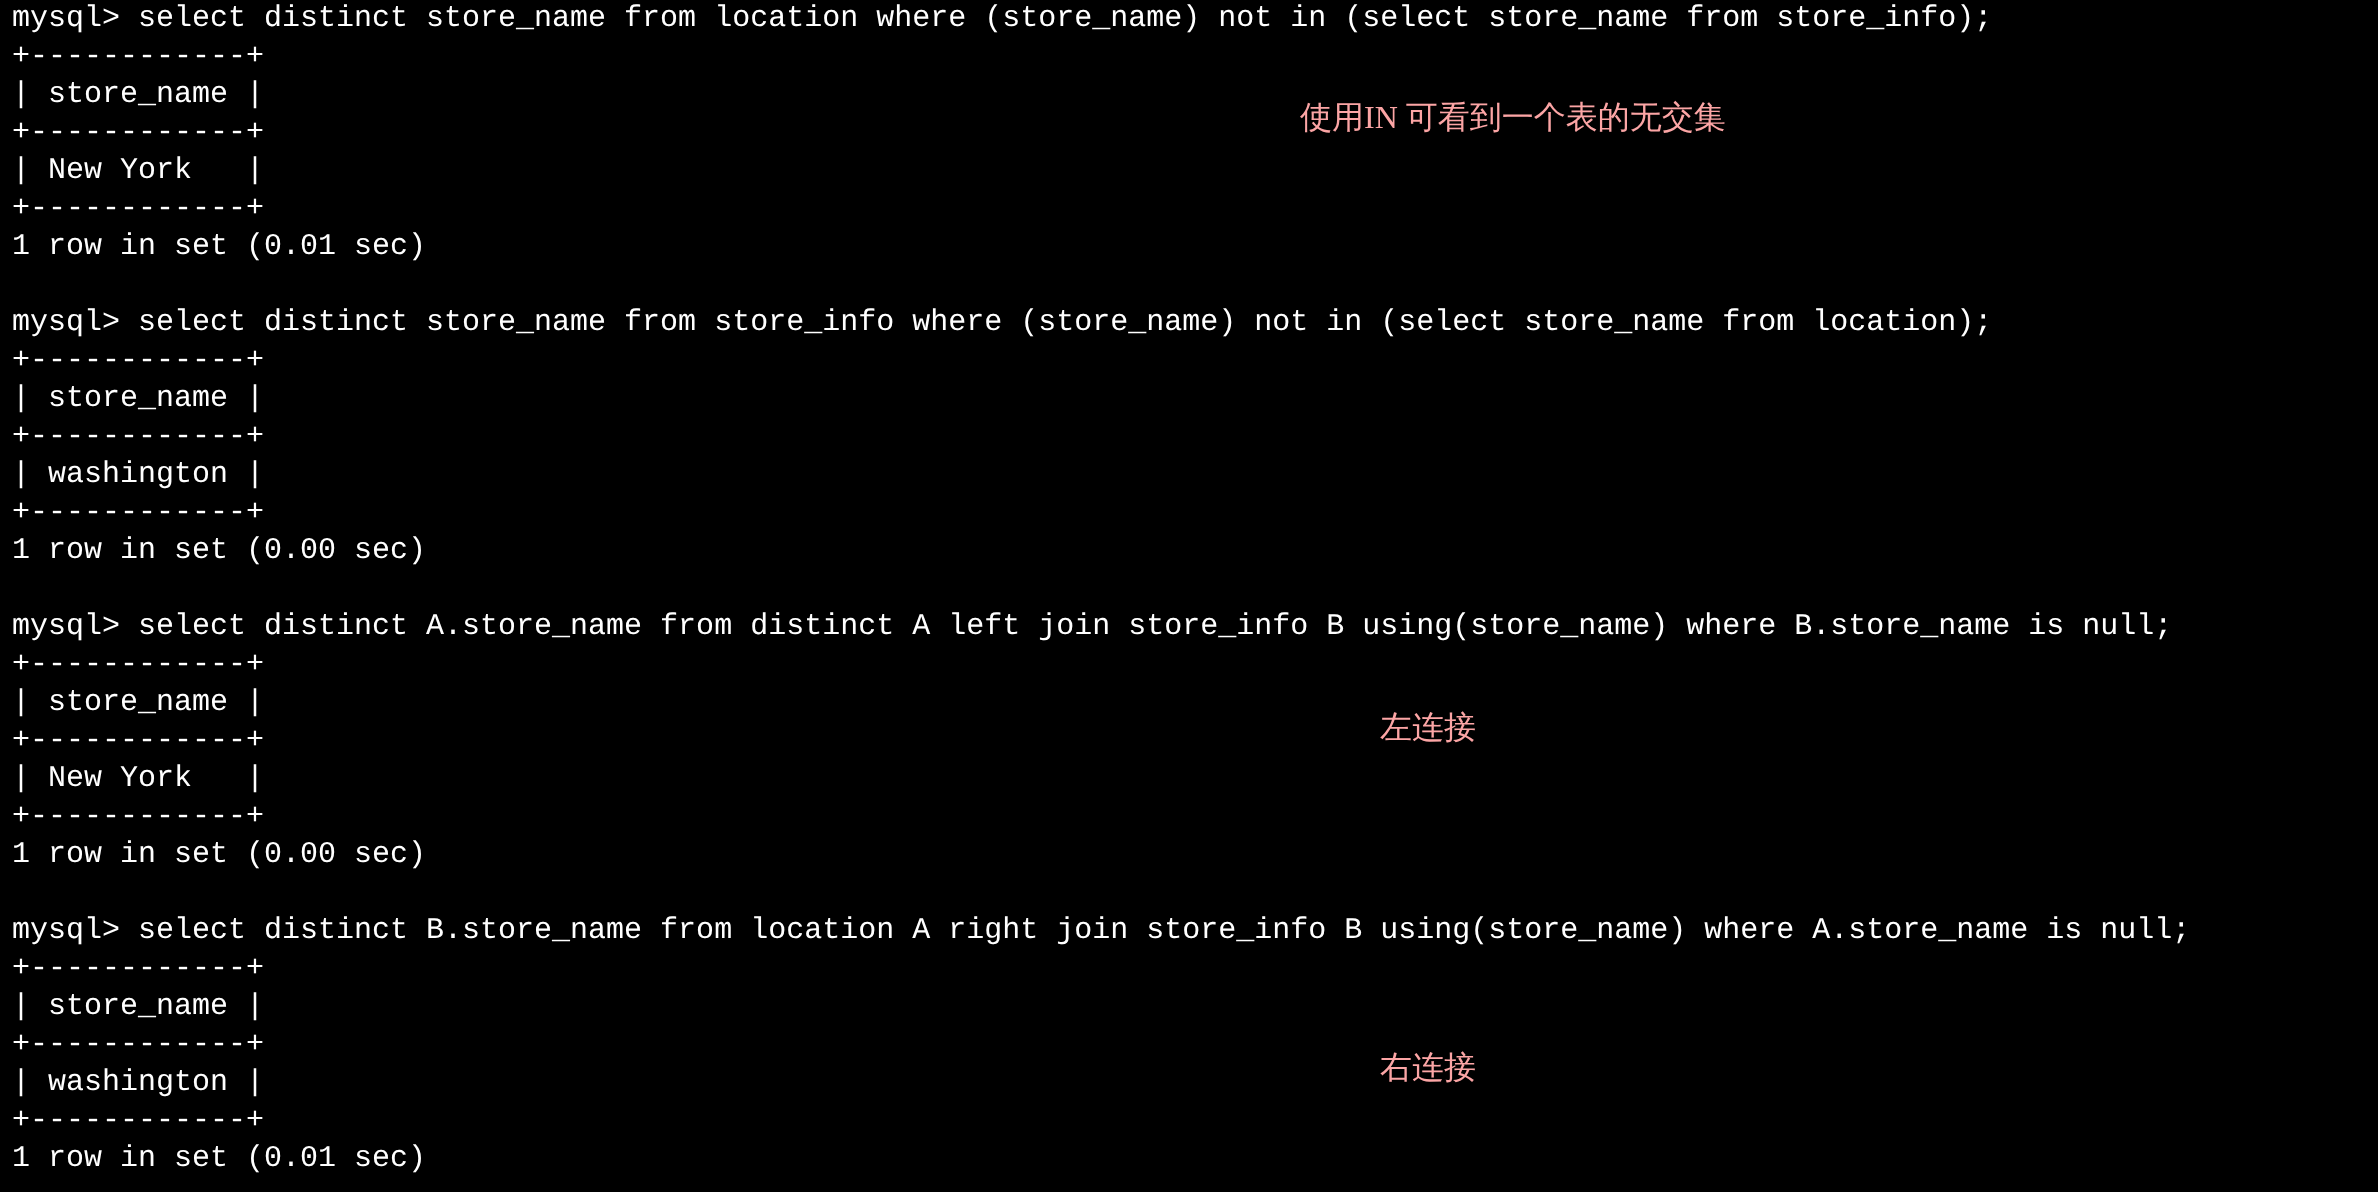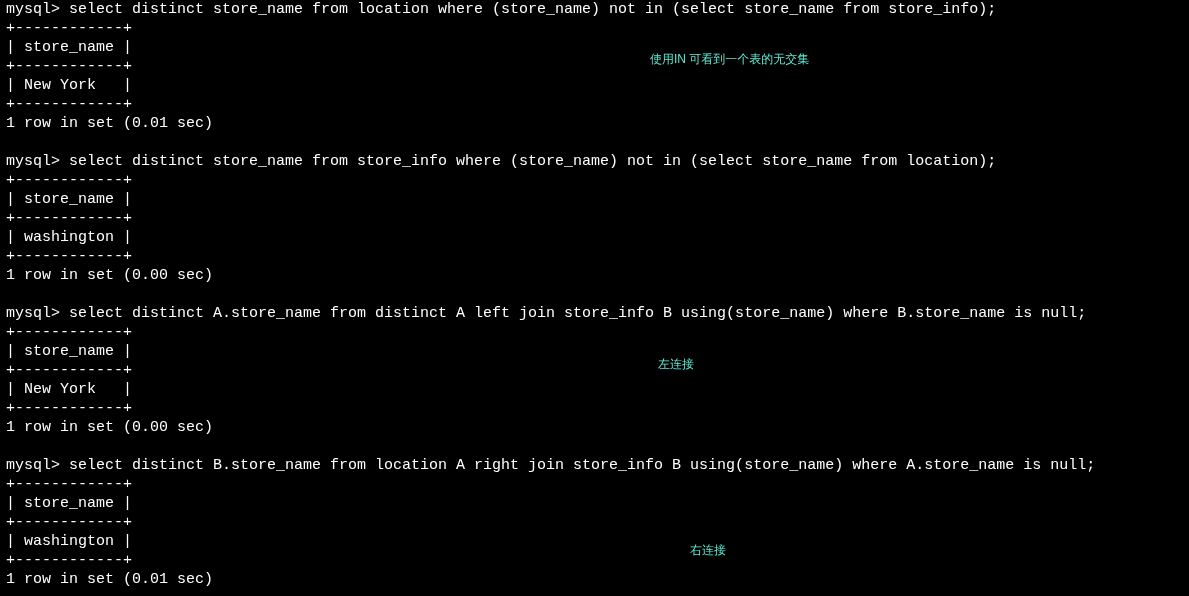--- a/index.html
+++ b/index.html
@@ -11,23 +11,23 @@
     line-height: 19px;
     width: 1189px;
     height: 596px;
     overflow: hidden;
     position: relative;
     padding-left: 6px;
   }
   .term { white-space: pre; }
   .annotation {
     position: absolute;
-    color: #5eead4;
-    font-family: Liberation Sans, sans-serif;
-    font-size: 12px;
+    color: #fca5a5;
+    font-family: Liberation Serif, serif;
+    font-size: 16px;
     white-space: nowrap;
   }
 </style>
 </head>
 <body>
 
 <div class="term"><span>mysql&gt; </span><span>select distinct store_name from location where (store_name) not in (select store_name from store_info);</span></div>
 <div class="term">+------------+</div>
 <div class="term">| store_name |</div>
 <div class="term">+------------+</div>
@@ -56,14 +56,14 @@
 
 <div class="term"><span>mysql&gt; </span><span>select distinct B.store_name from location A right join store_info B using(store_name) where A.store_name is null;</span></div>
 <div class="term">+------------+</div>
 <div class="term">| store_name |</div>
 <div class="term">+------------+</div>
 <div class="term">| washington |</div>
 <div class="term">+------------+</div>
 <div class="term">1 row in set (0.01 sec)</div>
 
 <div class="annotation" style="top:50px;left:650px;">使用IN 可看到一个表的无交集</div>
-<div class="annotation" style="top:355px;left:658px;">左连接</div>
-<div class="annotation" style="top:541px;left:690px;">右连接</div>
+<div class="annotation" style="top:355px;left:690px;">左连接</div>
+<div class="annotation" style="top:525px;left:690px;">右连接</div>
 
 </body></html>

